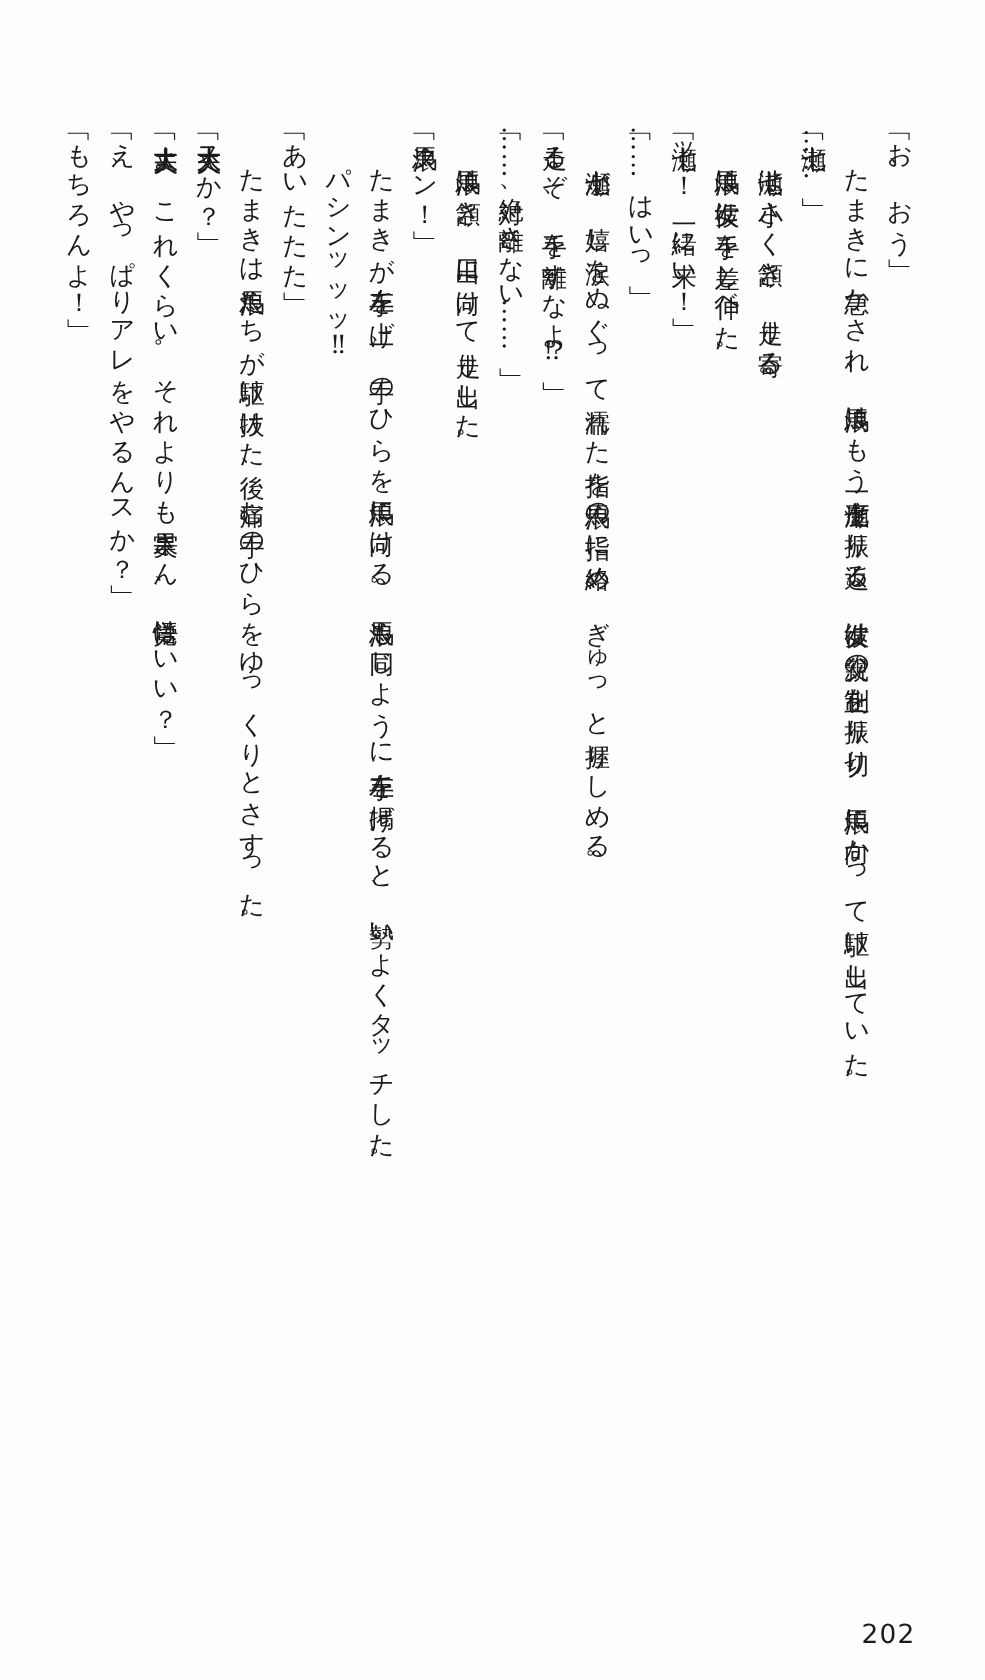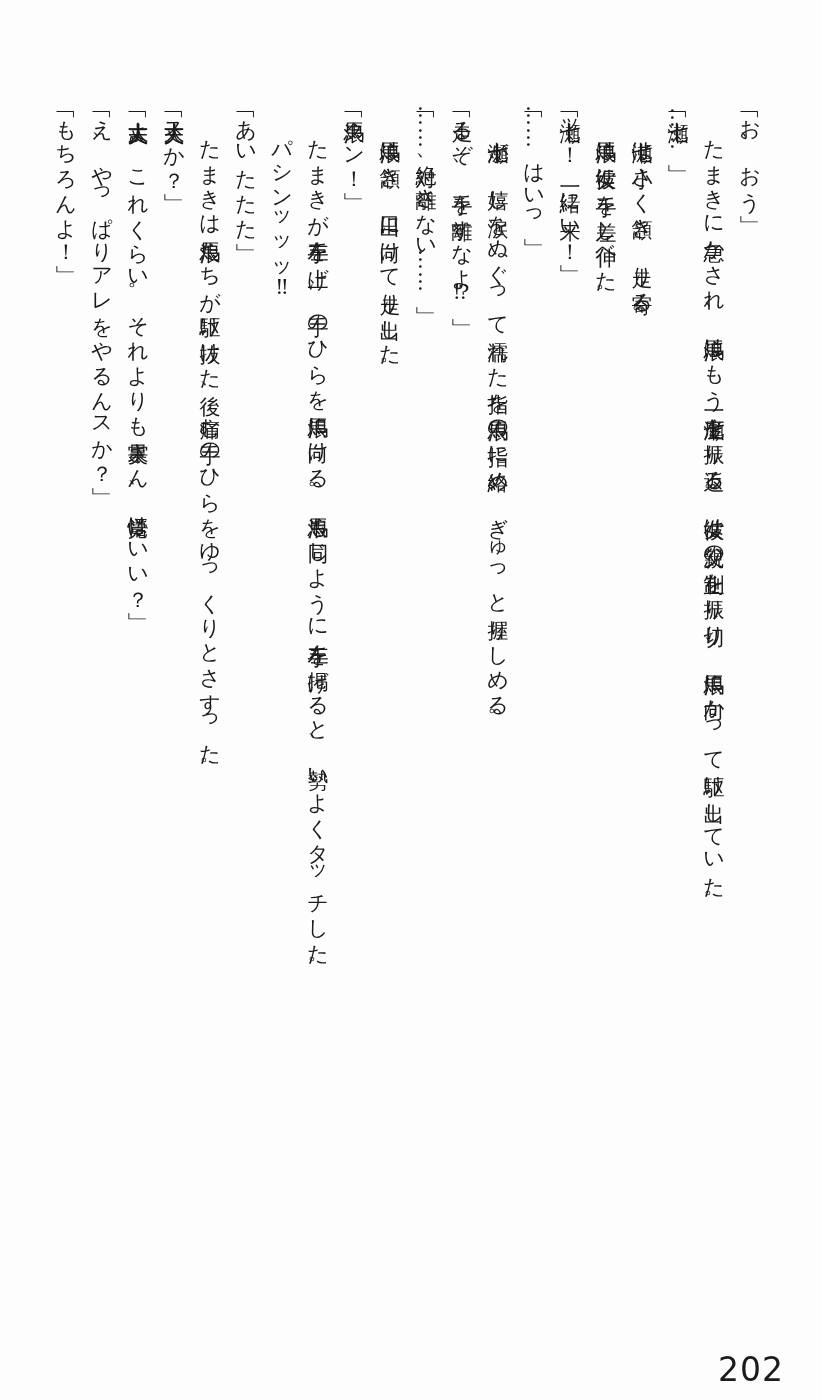--- a/index.html
+++ b/index.html
@@ -35,21 +35,21 @@
     padding: 0;
   }
   .text-area p.narration {
     text-indent: 1em;        
   }
   .page-number {
     position: absolute;
     left: 718px;
     top: 1350px;
     font-family: "DejaVu Sans", "Liberation Sans", sans-serif;
-    font-size: 33px;
+    font-size: 22px;
     letter-spacing: 1px;
     color: #1b1b1b;
   }
 </style>
 </head>
 <body>
 
 <div class="page">
   <div class="text-area" id="text-area">
       <p class="dialogue">「お、おう」</p>

